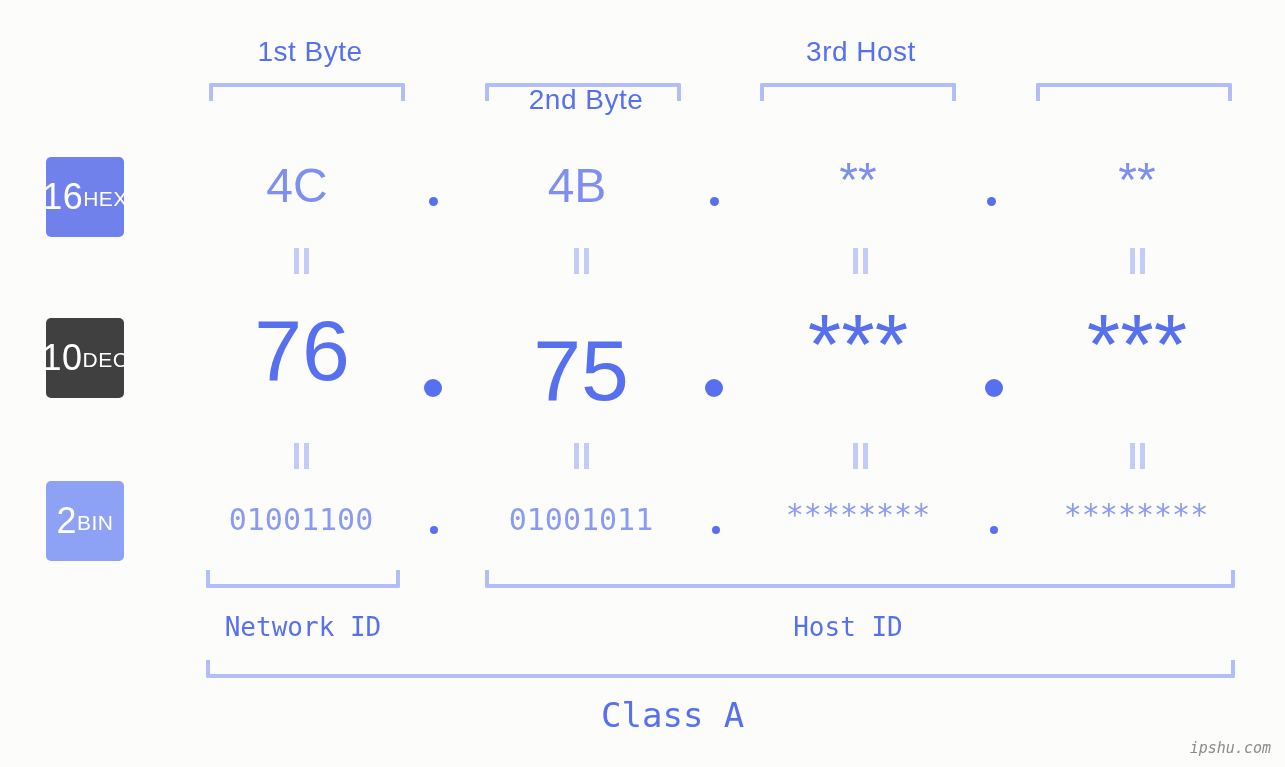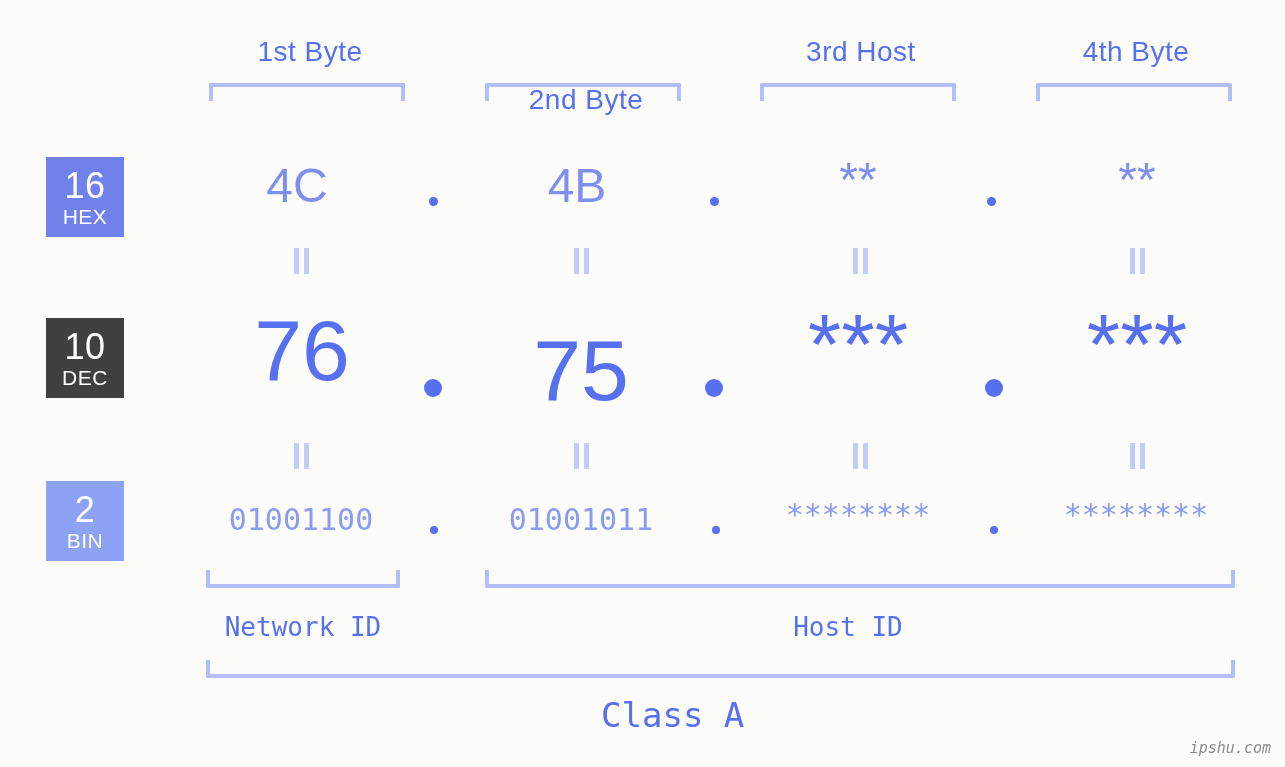--- a/index.html
+++ b/index.html
@@ -53,26 +53,25 @@
     border-bottom-left-radius: 2px;
     border-bottom-right-radius: 2px;
   }
 
   
   .badge {
     position: absolute;
     left: 46px;
     width: 78px;
     height: 80px;
-    border-radius: 0;
+    border-radius: 5px;
     color: #ffffff;
     text-align: center;
     font-family: "Liberation Sans", sans-serif;
     display: flex;
-    flex-direction: column;
     align-items: center;
     justify-content: center;
     line-height: 1;
   }
   .badge .num {
     font-size: 36px;
     font-weight: 400;
     letter-spacing: 0.5px;
   }
   .badge .unit {
@@ -170,21 +169,20 @@
   }
 </style>
 </head>
 <body>
 
 <div class="stage">
 
   <div class="byte-label" style="left:190px;">1st Byte</div>
   <div class="byte-label" style="left:466px;margin-top:48px;">2nd Byte</div>
   <div class="byte-label" style="left:741px;">3rd Host</div>
-  <div class="byte-label" style="left:1016px;">4th Byte</div>
 
   <div class="bracket" style="left:209px;  top:83px; width:196px;"></div>
   <div class="bracket" style="left:485px;  top:83px; width:196px;"></div>
   <div class="bracket" style="left:760px;  top:83px; width:196px;"></div>
   <div class="bracket" style="left:1036px; top:83px; width:196px;"></div>
 
   <div class="badge" style="top:157px; background:#7081ec;">
     <span class="num">16</span>
     <span class="unit">HEX</span>
   </div>

